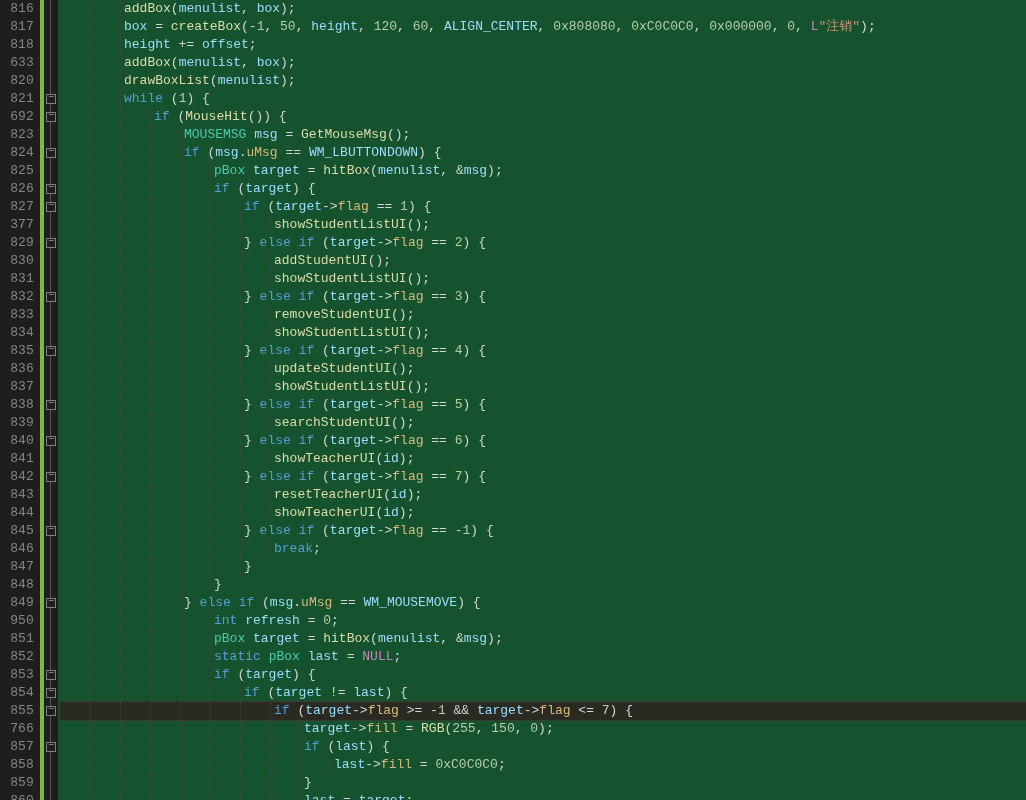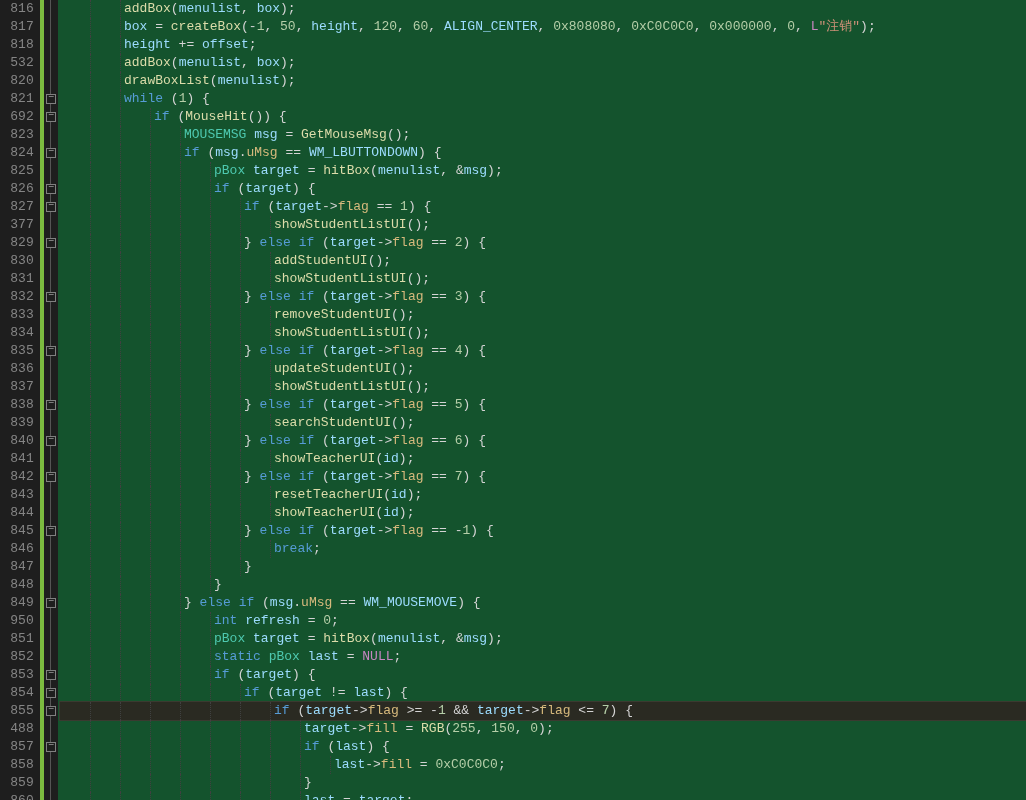--- a/index.html
+++ b/index.html
@@ -107,21 +107,21 @@
   .mem{ color: #d7ba7d; }
 </style>
 </head>
 <body>
 
 <div class="editor">
   <div class="gutter" id="gutter">
       <div class="ln">816</div>
       <div class="ln">817</div>
       <div class="ln">818</div>
-      <div class="ln">532</div>
+      <div class="ln">633</div>
       <div class="ln">820</div>
       <div class="ln">821</div>
       <div class="ln">692</div>
       <div class="ln">823</div>
       <div class="ln">824</div>
       <div class="ln">825</div>
       <div class="ln">826</div>
       <div class="ln">827</div>
       <div class="ln">377</div>
       <div class="ln">829</div>
@@ -144,21 +144,21 @@
       <div class="ln">846</div>
       <div class="ln">847</div>
       <div class="ln">848</div>
       <div class="ln">849</div>
       <div class="ln">950</div>
       <div class="ln">851</div>
       <div class="ln">852</div>
       <div class="ln">853</div>
       <div class="ln">854</div>
       <div class="ln">855</div>
-      <div class="ln">488</div>
+      <div class="ln">766</div>
       <div class="ln">857</div>
       <div class="ln">858</div>
       <div class="ln">859</div>
       <div class="ln">860</div>
     </div>
   <div class="change-bar"></div>
   <div class="fold-gutter" id="fold">
     <div class="line"></div>
   <div class="fg"></div>
       <div class="fg"></div>

